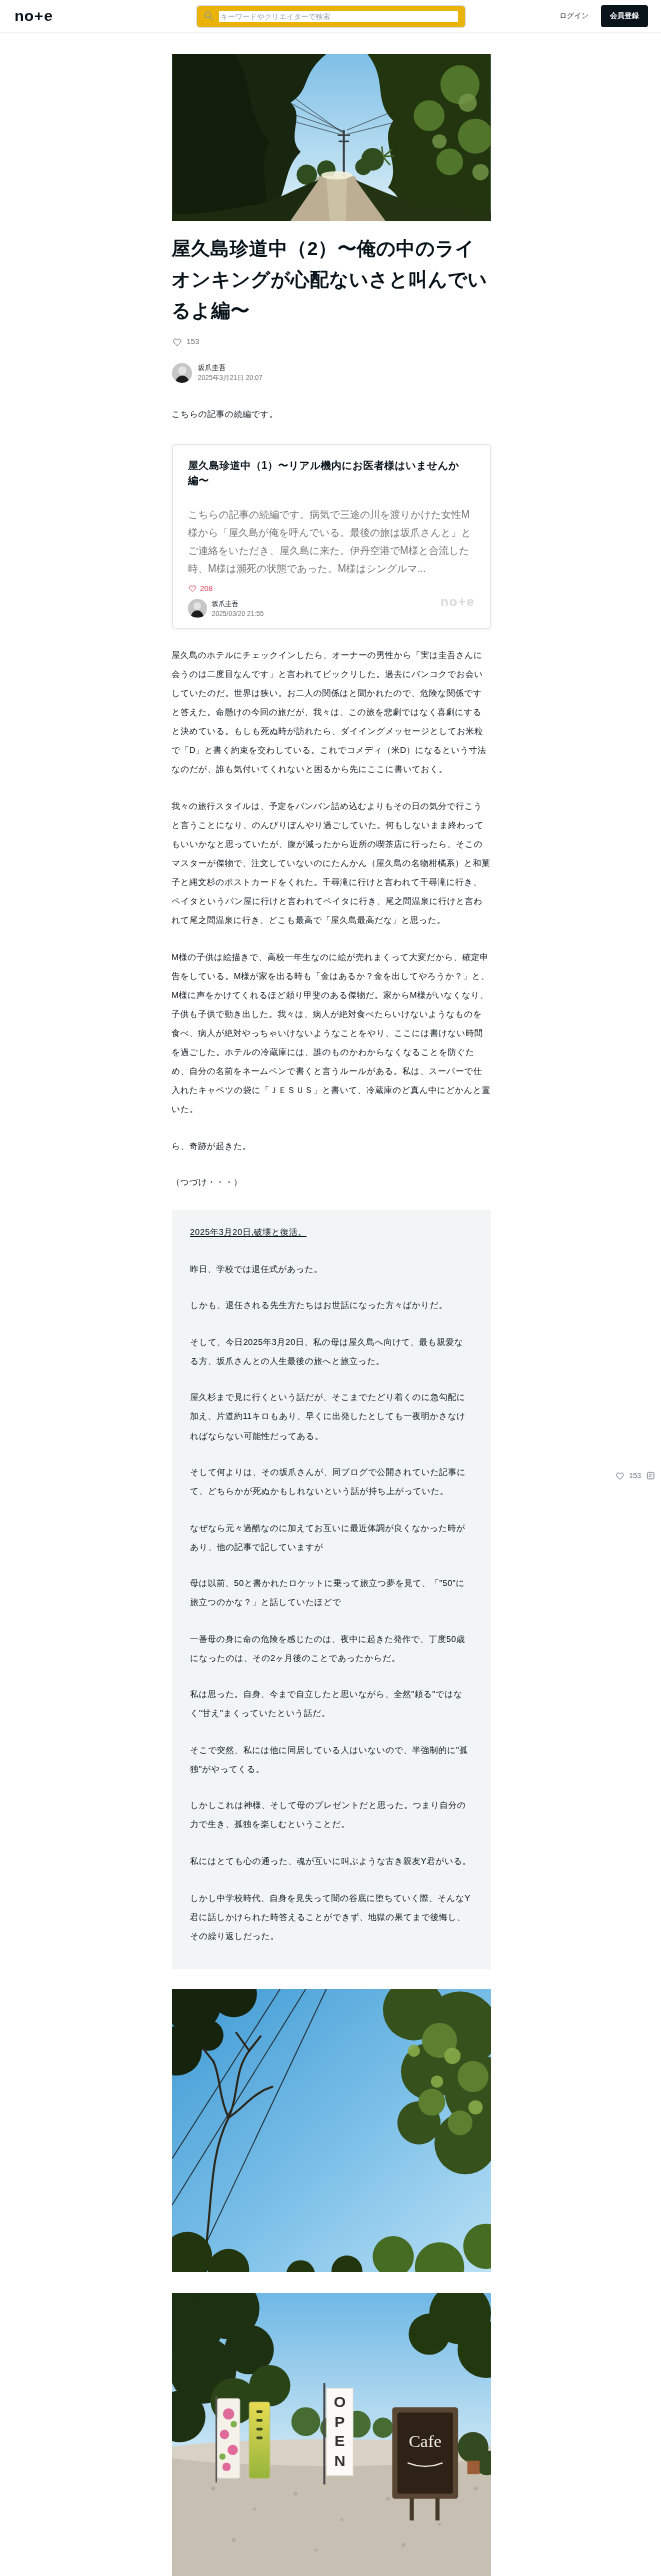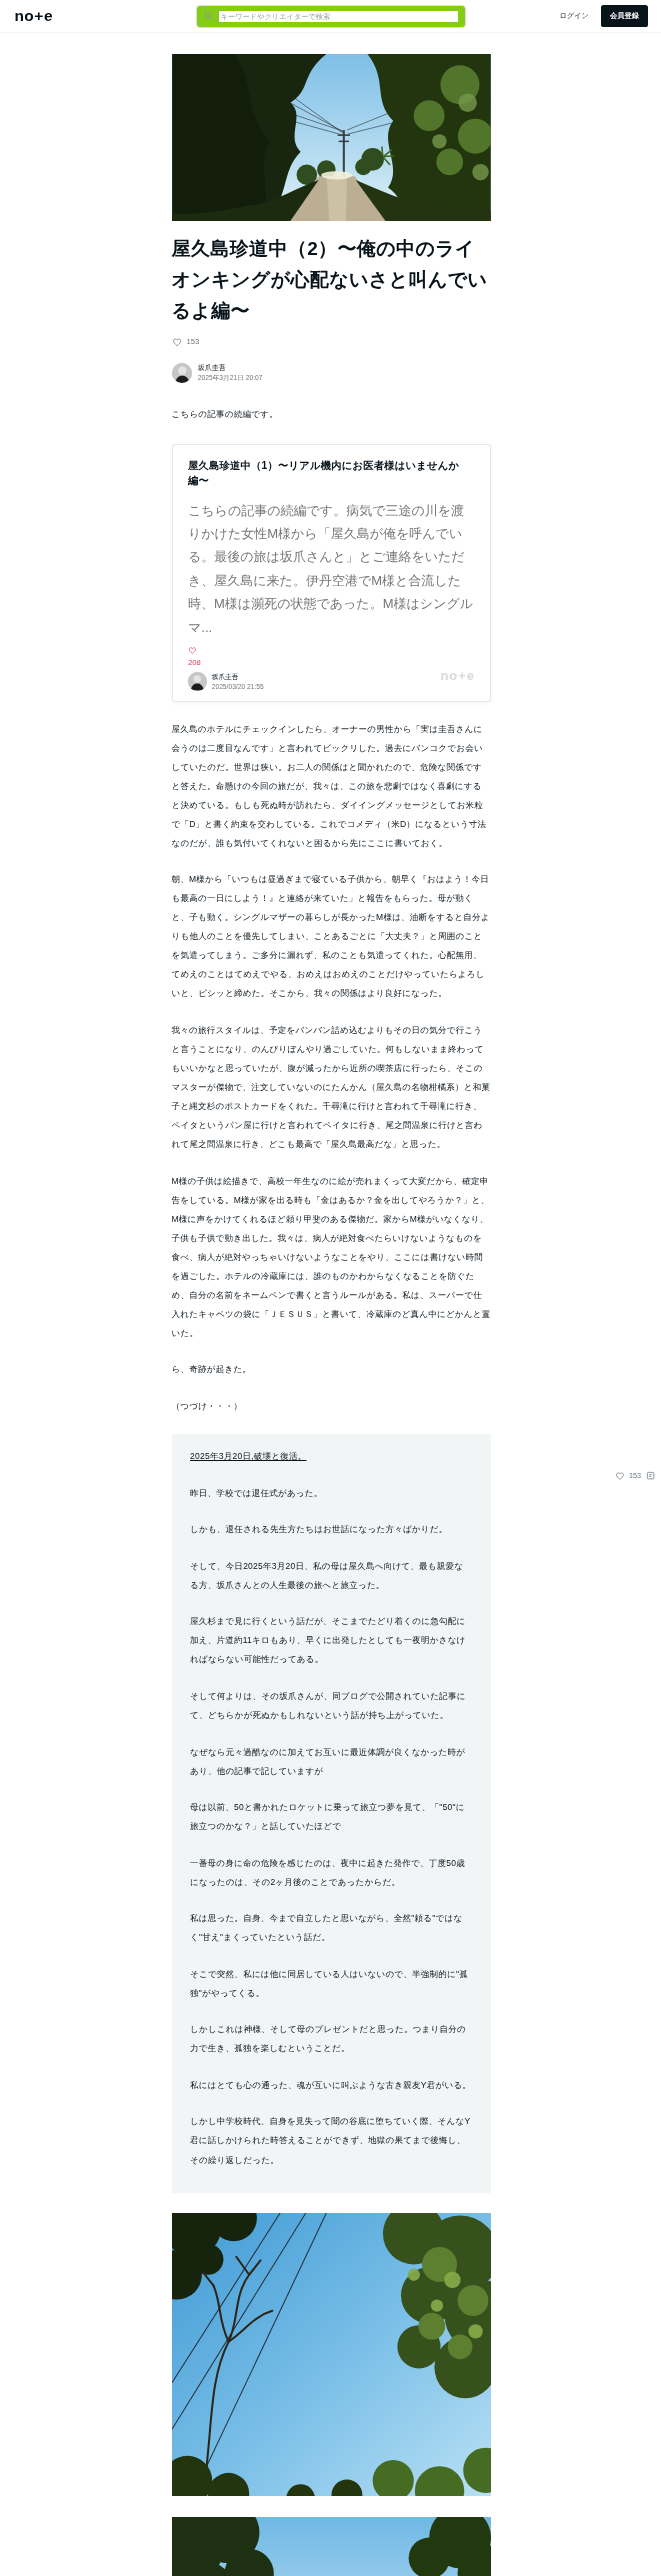--- a/index.html
+++ b/index.html
@@ -11,21 +11,21 @@
   }
   
   .site-header {
     height:33px; display:flex; align-items:center;
     padding:0 14.4px; border-bottom:0.5px solid #f1f3f4; position:relative; background:#fff;
   }
   .logo { font-size:15.5px; font-weight:800; letter-spacing:0.5px; color:#08131a; cursor:pointer; }
   .search-wrap { position:absolute; left:50%; transform:translateX(-50%); width:270px; }
   .searchbox {
     display:flex; align-items:center; gap:5.2px; height:23px;
-    border:0.5px solid #d8dee3; border-radius:4.1px; padding:0 7.2px; background:#84cc16;
+    border:0.5px solid #d8dee3; border-radius:4.1px; padding:0 7.2px; background:#eab308;
   }
   .searchbox input {
     border:none; outline:none; flex:1; font-size:7.2px; color:#08131a;
     font-family:"Liberation Sans","DejaVu Sans",sans-serif;
   }
   .searchbox input::placeholder { color:#95a2ac; }
   .header-right { margin-left:auto; display:flex; align-items:center; gap:12.4px; }
   .login-link { font-size:7.2px; color:#08131a; cursor:pointer;text-align:right; }
   .signup-btn {
     background:#08131a; color:#fff; font-size:7.2px; font-weight:bold;
@@ -49,22 +49,22 @@
   .author-date { font-size:6.7px; color:#757575; margin-top:1.5px; }
   .para { margin:17.5px 0 0; font-size:8.5px; line-height:2.24; letter-spacing:.03em; }
   .intro { margin-top:21.6px; }
   
   .embed-card {
     margin-top:20.6px; border:0.5px solid #e6e6e6; border-radius:3.1px;
     box-shadow:0 1px 4.1px rgba(0,0,0,.05); padding:12.4px 15.5px 10.3px; position:relative; cursor:pointer;
     background:#fff;
   }
   .card-title { font-size:10.3px; font-weight:bold; line-height:1.5; letter-spacing:.02em; }
-  .card-desc { margin-top:10px; font-size:13px; color:#757575; line-height:1.8; }
-  .card-like { margin-top:6.7px; display:flex; gap:3.1px; color:#e0435a; font-size:7.7px;flex-direction:column; }
+  .card-desc { margin-top:17px; font-size:10px; color:#757575; line-height:1.8; }
+  .card-like { margin-top:6.7px; display:flex; gap:3.1px; color:#e0435a; font-size:7.7px; }
   .card-author { margin-top:5.7px; display:flex; align-items:center; gap:5.2px; }
   .card-author .author-name { font-size:6.7px; }
   .card-watermark {
     position:absolute; right:14.4px; bottom:18.5px; font-size:13px; font-weight:800;
     color:#d9d9d9; letter-spacing:1px;
   }
   
   .quote-block { margin-top:18px; background:#f1f5f5; padding:14.4px 18.5px 23px; }
   .quote-link {
     display:inline-block; font-size:8.5px; color:#08131a; text-decoration:underline;
@@ -203,21 +203,20 @@
       </span>
       <div>
         <div class="author-name">坂爪圭吾</div>
         <div class="author-date">2025/03/20 21:55</div>
       </div>
     </div>
     <div class="card-watermark">no+e</div>
   </div>
 
   <p class="para">屋久島のホテルにチェックインしたら、オーナーの男性から「実は圭吾さんに会うのは二度目なんです」と言われてビックリした。過去にバンコクでお会いしていたのだ。世界は狭い。お二人の関係はと聞かれたので、危険な関係ですと答えた。命懸けの今回の旅だが、我々は、この旅を悲劇ではなく喜劇にすると決めている。もしも死ぬ時が訪れたら、ダイイングメッセージとしてお米粒で「D」と書く約束を交わしている。これでコメディ（米D）になるという寸法なのだが、誰も気付いてくれないと困るから先にここに書いておく。</p>
-  <p class="para">朝、M様から「いつもは昼過ぎまで寝ている子供から、朝早く『おはよう！今日も最高の一日にしよう！』と連絡が来ていた」と報告をもらった。母が動くと、子も動く。シングルマザーの暮らしが長かったM様は、油断をすると自分よりも他人のことを優先してしまい、ことあるごとに「大丈夫？」と周囲のことを気遣ってしまう。ご多分に漏れず、私のことも気遣ってくれた。心配無用、てめえのことはてめえでやる、おめえはおめえのことだけやっていたらよろしいと、ピシッと締めた。そこから、我々の関係はより良好になった。</p>
   <p class="para">我々の旅行スタイルは、予定をバンバン詰め込むよりもその日の気分で行こうと言うことになり、のんびりぼんやり過ごしていた。何もしないまま終わってもいいかなと思っていたが、腹が減ったから近所の喫茶店に行ったら、そこのマスターが傑物で、注文していないのにたんかん（屋久島の名物柑橘系）と和菓子と縄文杉のポストカードをくれた。千尋滝に行けと言われて千尋滝に行き、ペイタというパン屋に行けと言われてペイタに行き、尾之間温泉に行けと言われて尾之間温泉に行き、どこも最高で「屋久島最高だな」と思った。</p>
   <p class="para">M様の子供は絵描きで、高校一年生なのに絵が売れまくって大変だから、確定申告をしている。M様が家を出る時も「金はあるか？金を出してやろうか？」と、M様に声をかけてくれるほど頼り甲斐のある傑物だ。家からM様がいなくなり、子供も子供で動き出した。我々は、病人が絶対食べたらいけないようなものを食べ、病人が絶対やっちゃいけないようなことをやり、ここには書けない時間を過ごした。ホテルの冷蔵庫には、誰のものかわからなくなることを防ぐため、自分の名前をネームペンで書くと言うルールがある。私は、スーパーで仕入れたキャベツの袋に「ＪＥＳＵＳ」と書いて、冷蔵庫のど真ん中にどかんと置いた。</p>
   <p class="para">ら、奇跡が起きた。</p>
   <p class="para">（つづけ・・・）</p>
 
   <div class="quote-block">
     <span class="quote-link">2025年3月20日,破壊と復活。</span>
     <p>昨日、学校では退任式があった。</p>
     <p>しかも、退任される先生方たちはお世話になった方々ばかりだ。</p>
     <p>そして、今日2025年3月20日、私の母は屋久島へ向けて、最も親愛なる方、坂爪さんとの人生最後の旅へと旅立った。</p>

